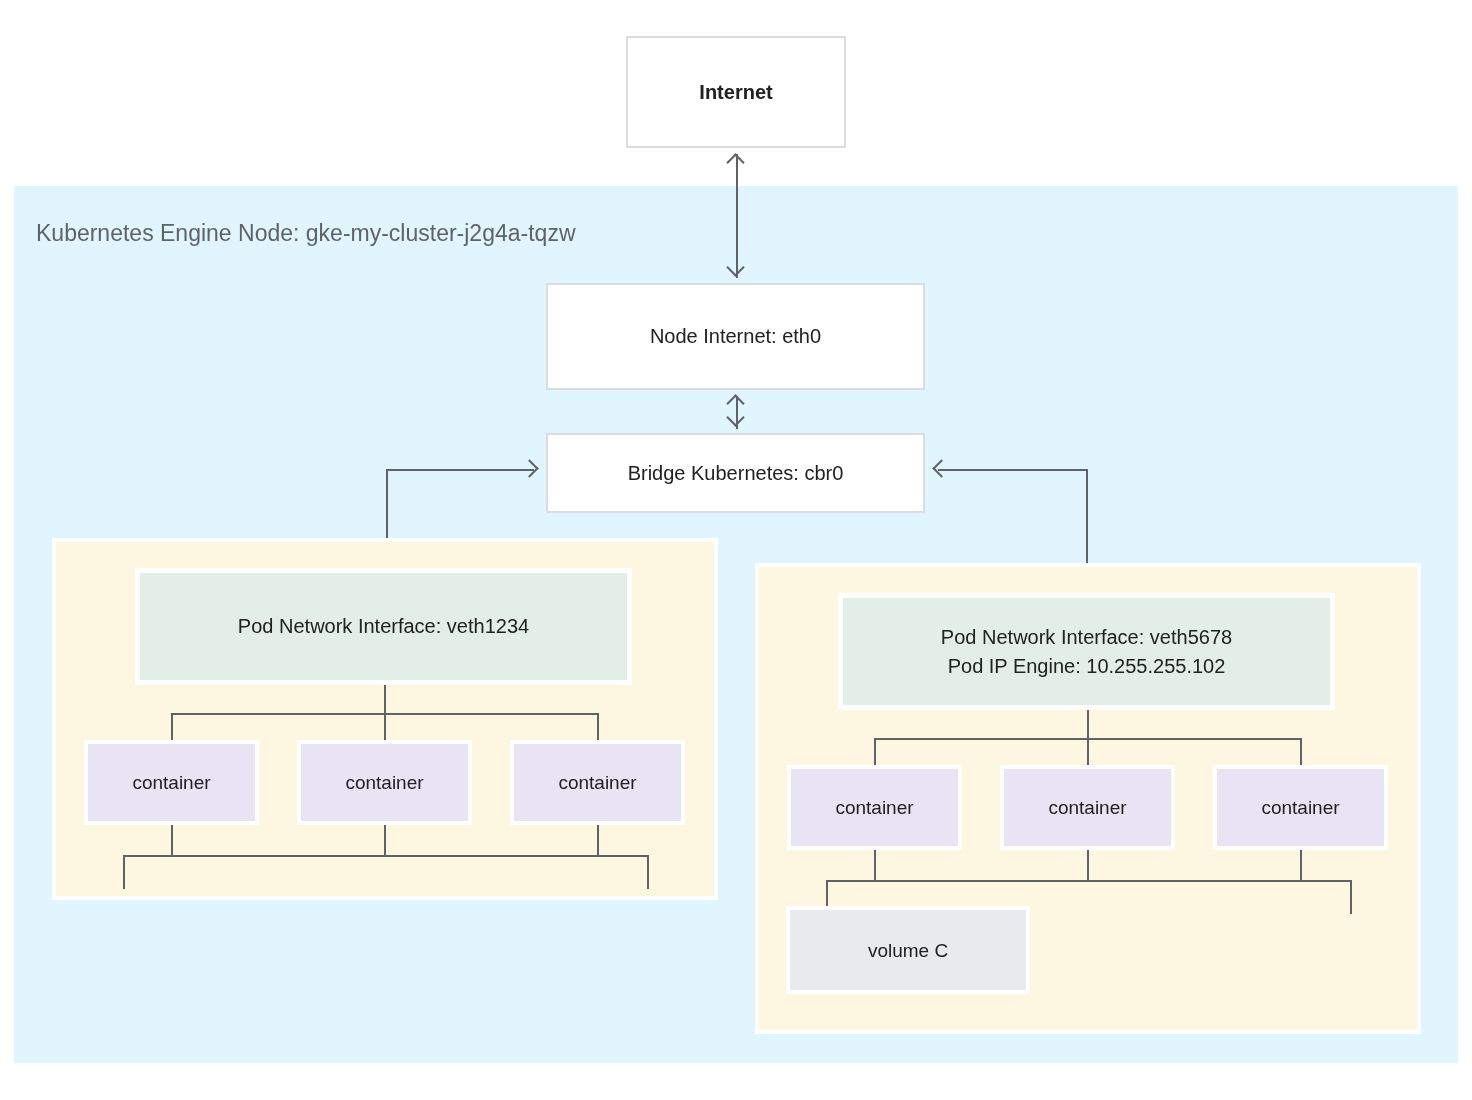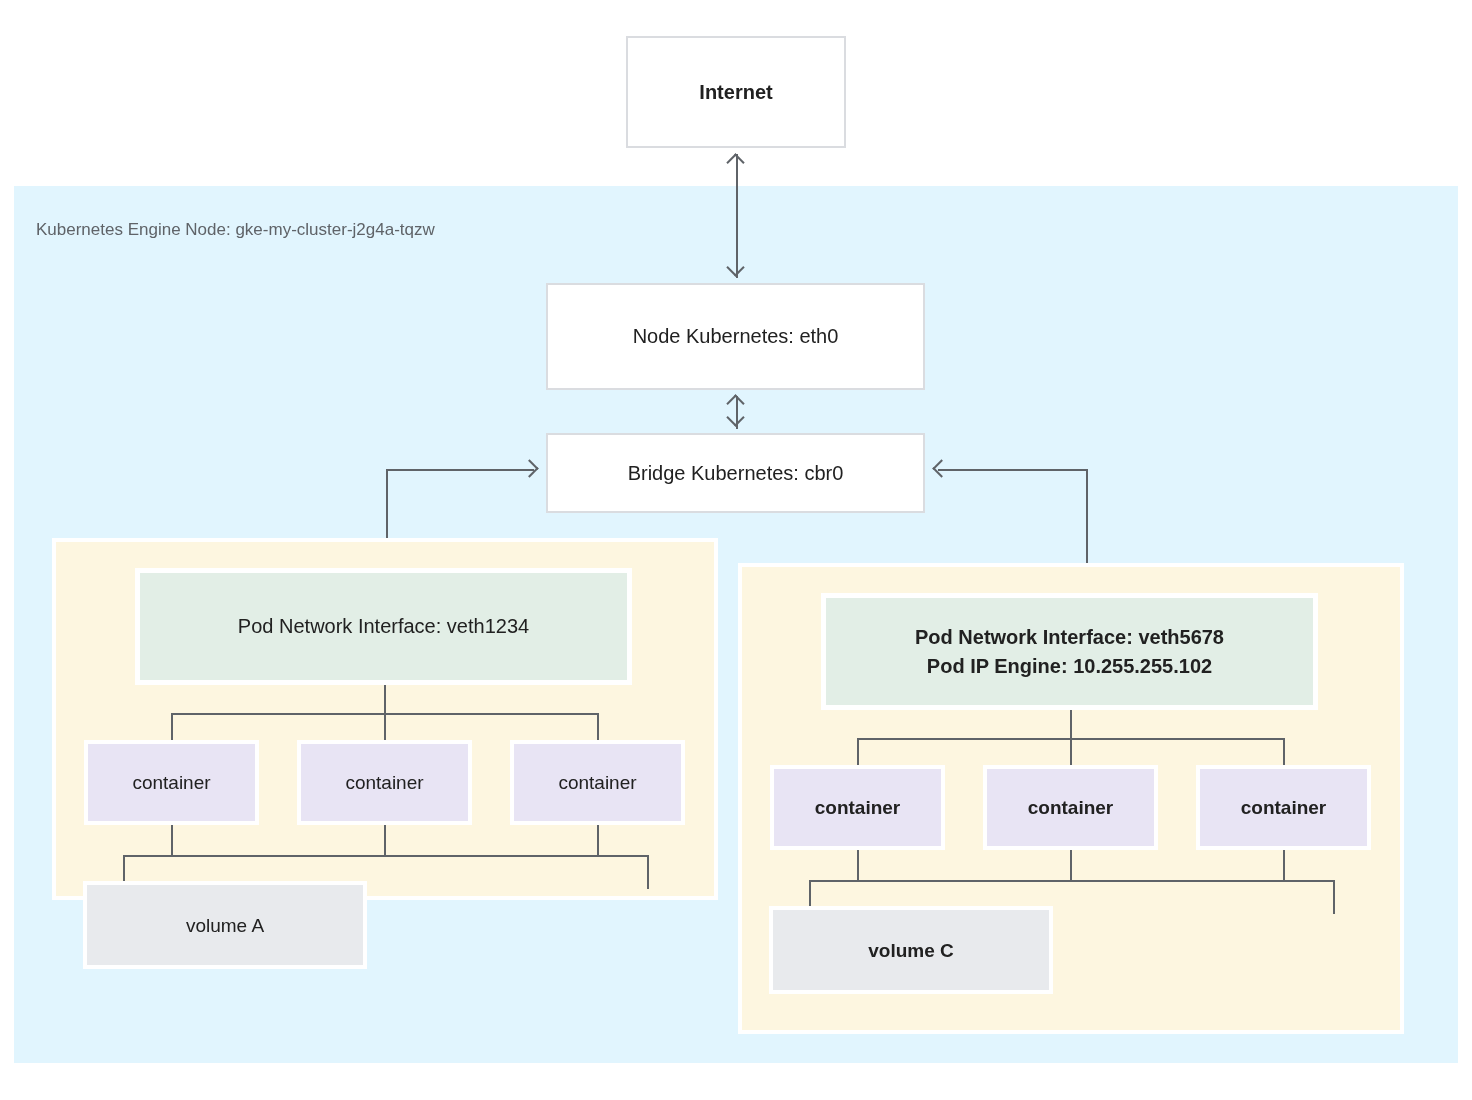--- a/index.html
+++ b/index.html
@@ -2,21 +2,21 @@
 <html style="--region-bg: #E1F5FE; --pod-bg: #FDF6E0; --interface-bg: #E2EEE6; --container-bg: #E8E4F4; --volume-bg: #E8EAED; --line: #5F6368; --box-border: #DADCE0; --text: #212121; --muted: #5F6368;"><head>
 <meta charset="utf-8">
 <style>
   html,body{margin:0;padding:0;background:#fff;}
   .canvas{
     position:relative;width:1472px;height:1100px;background:#fff;overflow:hidden;
     font-family:"Liberation Sans", sans-serif;color:var(--text);
   }
   .abs{position:absolute;box-sizing:border-box;}
   .region{background:var(--region-bg);}
-  .region-label{font-size:17px;color:var(--muted);white-space:nowrap;}
+  .region-label{font-size:23px;color:var(--muted);white-space:nowrap;}
   .box{
     background:#fff;border:2px solid var(--box-border);
     display:flex;flex-direction:column;align-items:center;justify-content:center;
     text-align:center;font-size:20px;line-height:29px;color:var(--text);
   }
   .pod{background:var(--pod-bg);border:4px solid #fff;}
   .tile{
     border:4px solid #fff;display:flex;flex-direction:column;align-items:center;justify-content:center;
     text-align:center;font-size:20px;line-height:29px;color:var(--text);
   }
@@ -45,21 +45,21 @@
 
   <div class="abs box" style="left:626px;top:36px;width:220px;height:112px;font-weight:bold;">
     <span>Internet</span>
   </div>
 
   <div class="abs vline" style="left:736px;top:154px;height:124px;"></div>
   <div class="abs chev up" style="left:729px;top:156px;"></div>
   <div class="abs chev down" style="left:729px;top:261px;"></div>
 
   <div class="abs box" style="left:546px;top:283px;width:379px;height:107px;">
-    <span>Node Kubernetes: eth0</span>
+    <span>Node Internet: eth0</span>
   </div>
 
   <div class="abs vline" style="left:736px;top:396px;height:33px;"></div>
   <div class="abs chev up" style="left:729px;top:397px;"></div>
   <div class="abs chev down" style="left:729px;top:411px;"></div>
 
   <div class="abs box" style="left:546px;top:433px;width:379px;height:80px;">
     <span>Bridge Kubernetes: cbr0</span>
   </div>
 
@@ -95,26 +95,23 @@
       <span>container</span>
     </div>
 
     <div class="abs vline" style="left:115px;top:283px;height:32px;"></div>
     <div class="abs vline" style="left:328px;top:283px;height:32px;"></div>
     <div class="abs vline" style="left:541px;top:283px;height:32px;"></div>
     <div class="abs hline" style="left:67px;top:313px;width:526px;"></div>
     <div class="abs vline" style="left:67px;top:313px;height:34px;"></div>
     <div class="abs vline" style="left:591px;top:313px;height:34px;"></div>
 
-    <div class="abs tile volume-tile" style="left:27px;top:339px;width:284px;height:88px;">
-      <span>volume A</span>
-    </div>
   </div>
 
-  <div class="abs pod" style="left:738px;top:563px;width:666px;height:471px;font-weight:bold;">
+  <div class="abs pod" style="left:755px;top:563px;width:666px;height:471px;">
 
     <div class="abs tile iface" style="left:79px;top:26px;width:497px;height:117px;">
       <span>Pod Network Interface: veth5678</span>
       <span>Pod IP Engine: 10.255.255.102</span>
     </div>
 
     <div class="abs vline" style="left:328px;top:143px;height:30px;"></div>
     <div class="abs hline" style="left:115px;top:171px;width:428px;"></div>
     <div class="abs vline" style="left:115px;top:171px;height:28px;"></div>
     <div class="abs vline" style="left:328px;top:171px;height:28px;"></div>
@@ -130,18 +127,18 @@
       <span>container</span>
     </div>
 
     <div class="abs vline" style="left:115px;top:283px;height:32px;"></div>
     <div class="abs vline" style="left:328px;top:283px;height:32px;"></div>
     <div class="abs vline" style="left:541px;top:283px;height:32px;"></div>
     <div class="abs hline" style="left:67px;top:313px;width:526px;"></div>
     <div class="abs vline" style="left:67px;top:313px;height:34px;"></div>
     <div class="abs vline" style="left:591px;top:313px;height:34px;"></div>
 
-    <div class="abs tile volume-tile" style="left:27px;top:339px;width:284px;height:88px;">
+    <div class="abs tile volume-tile" style="left:27px;top:339px;width:244px;height:88px;">
       <span>volume C</span>
     </div>
   </div>
 
 </div>
 
 </body></html>

